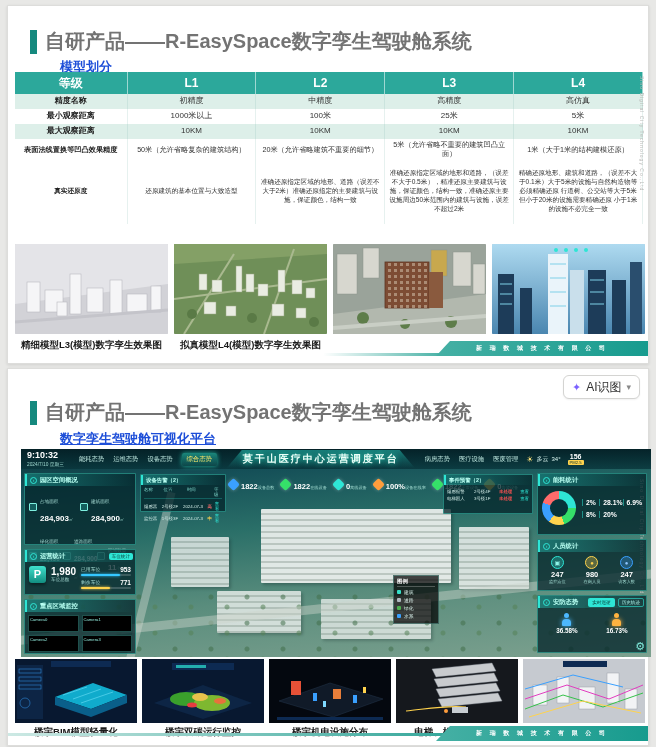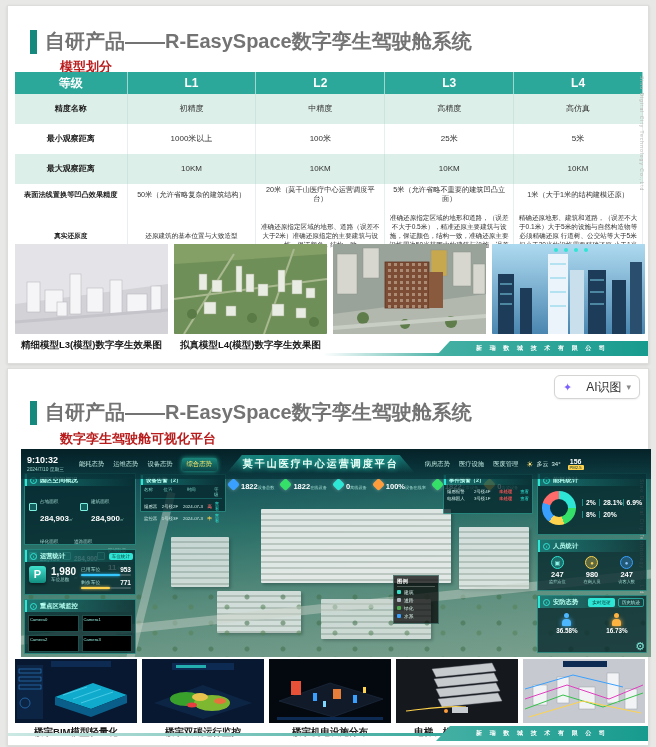--- a/index.html
+++ b/index.html
@@ -15,37 +15,37 @@
     background:#fff; border:1px solid #dddddb;
     box-shadow:0 1px 3px rgba(0,0,0,.10);
   }
   #slide1 { top:5px; height:359px; }
   #slide2 { top:368px; height:378px; }
 
   
   .title-row { position:absolute; left:22px; display:flex; align-items:center; }
   .title-bar { width:7px; height:24px; background:#15897e; margin-right:8px; }
   .main-title { font-size:20px; font-weight:bold; color:#737373; letter-spacing:0; white-space:nowrap; }
-  .subtitle { position:absolute; left:52px; font-size:13px; font-weight:bold; color:#b91c1c; }
+  .subtitle { position:absolute; left:52px; font-size:13px; font-weight:bold; color:#1d4ed8; }
 
   .side-note { position:absolute; right:3px; top:70px; writing-mode:vertical-rl;
     font-size:5px; color:#b9b9b7; letter-spacing:1px; }
 
   
   table.lvl { position:absolute; left:7px; top:66px; width:628px; border-collapse:collapse; table-layout:fixed; }
   table.lvl th { background:#2ca89b; color:#fff; font-size:12px; font-weight:bold; height:22px;
     border-right:1px solid rgba(255,255,255,.55); }
   table.lvl th:first-child { width:112px; }
   table.lvl td { font-size:8px; color:#333; text-align:center; padding:1px 3px;
     border-right:1px solid rgba(140,190,180,.22); vertical-align:middle; line-height:1.3; }
   table.lvl tr.tint td { background:#ddefe9; }
   table.lvl td.lbl { font-weight:bold; font-size:8px; color:#222; }
   table.lvl tr.tall td { font-size:6.6px; line-height:1.35; height:64px; padding:2px 4px; }
   table.lvl tr.r4 td { font-size:7.2px; height:18px; }
-  table.lvl tr.std td { height:30px; }
+  table.lvl tr.std td { height:15px; }
 
   
   .img-row { position:absolute; left:7px; top:238px; display:flex; gap:6px; }
   .img-row .thumb { width:153px; height:90px; border-radius:1px; overflow:hidden; background:#ccc; }
   .cap-row { position:absolute; left:7px; top:333px; display:flex; gap:6px; }
   .cap-row .cap { width:153px; text-align:center; font-size:9.5px; font-weight:bold; color:#1a1a1a; }
 
   
   .ribbon { position:absolute; right:0; bottom:7px; height:15px; width:212px;
     background:linear-gradient(90deg,#3fae a3,#1a9c90); background:linear-gradient(90deg,#45b0a4,#179b8e);
@@ -56,35 +56,35 @@
     background:linear-gradient(90deg,rgba(69,176,164,0),#45b0a4); border-radius:2px; }
   .bottom-line { position:absolute; left:0; bottom:9px; width:470px; height:3px;
     background:linear-gradient(90deg,#cde9e4,#2aa295); }
 
   
   .ai-btn { position:absolute; top:6px; right:8px; height:24px; padding:0 8px;
     background:#fff; border:1px solid #d4d4d2; border-radius:6px;
     display:flex; align-items:center; gap:5px; cursor:pointer;
     box-shadow:0 1px 2px rgba(0,0,0,.06); }
   .ai-spark { color:#7b61ff; font-size:11px; }
-  .ai-label { font-size:12px; color:#333;margin-left:9px; }
+  .ai-label { font-size:12px; color:#333; }
   .ai-chevron { font-size:9px; color:#888; }
 
   
   .dash { position:absolute; left:13px; top:80px; width:630px; height:208px; overflow:hidden;
     background:linear-gradient(175deg,#0c343a 0%,#155058 16%,#2a6f68 38%,#5a8d7d 66%,#7da18f 100%); }
   .bld { position:absolute; background:repeating-linear-gradient(180deg,#eef1ef 0 4px,#c6cdc8 4px 6px);
     box-shadow:2px 2px 3px rgba(20,40,40,.35); border-radius:1px; opacity:.92; }
   .green-speckle { position:absolute; left:0; top:140px; width:100%; height:70px;
     background-image:radial-gradient(circle at 10px 8px,#43704c 2px,transparent 3px),
       radial-gradient(circle at 26px 18px,#558257 2px,transparent 3px);
     background-size:36px 26px; opacity:.55; }
   .road { position:absolute; background:rgba(205,212,205,.45); }
 
-  .dash-header { position:absolute; left:0; top:0; width:100%; height:30px; z-index:5;
+  .dash-header { position:absolute; left:0; top:0; width:100%; height:20px; z-index:5;
     background:linear-gradient(180deg,rgba(4,32,38,.95),rgba(8,52,58,.78));
     display:flex; align-items:center; }
   .clock { margin-left:6px; width:52px; }
   .clock .t { font-size:9px; font-weight:bold; color:#fff; line-height:1; }
   .clock .d { font-size:4.8px; color:#9fd8cf; margin-top:1px; }
   .nav-group { display:flex; gap:9px; align-items:center; }
   .nav-item { font-size:6.3px; color:#bfe8e0; cursor:pointer; white-space:nowrap; }
   .nav-item.active { color:#ffe96b; background:linear-gradient(180deg,rgba(46,230,200,.5),rgba(46,230,200,.1));
     padding:2px 5px; border-radius:2px; box-shadow:0 0 5px rgba(46,230,200,.7); }
   .dash-title { margin:0 10px; padding:2px 16px; font-size:10px; font-weight:bold; color:#eafff8;
@@ -233,21 +233,21 @@
     <tr class="tint std">
       <td class="lbl">最大观察距离</td>
       <td>10KM</td>
       <td>10KM</td>
       <td>10KM</td>
       <td>10KM</td>
     </tr>
     <tr class="r4">
       <td class="lbl">表面法线置换等凹凸效果精度</td>
       <td>50米（允许省略复杂的建筑结构）</td>
-      <td>20米（莫干山医疗中心运营调度平台）</td>
+      <td>20米（允许省略建筑不重要的细节）</td>
       <td>5米（允许省略不重要的建筑凹凸立面）</td>
       <td>1米（大于1米的结构建模还原）</td>
     </tr>
     <tr class="tall">
       <td class="lbl">真实还原度</td>
       <td>还原建筑的基本位置与大致造型</td>
       <td>准确还原指定区域的地形、道路（误差不大于2米）准确还原指定的主要建筑与设施，保证颜色，结构一致</td>
       <td>准确还原指定区域的地形和道路，（误差不大于0.5米），精准还原主要建筑与设施，保证颜色，结构一致，准确还原主要设施周边50米范围内的建筑与设施，误差不超过2米</td>
       <td>精确还原地形、建筑和道路，（误差不大于0.1米）大于5米的设施与自然构造物等必须精确还原 行道树、公交站等大于5米但小于20米的设施需要精确还原 小于1米的设施不必完全一致</td>
     </tr>
@@ -376,21 +376,21 @@
   <div class="ai-btn">
     <span class="ai-spark">✦</span>
     <span class="ai-label">AI识图</span>
     <span class="ai-chevron">▾</span>
   </div>
 
   <div class="title-row" style="top:30px;">
     <div class="title-bar"></div>
     <div class="main-title">自研产品——R-EasySpace数字孪生驾驶舱系统</div>
   </div>
-  <div class="subtitle" style="top:61px;">数字孪生驾驶舱可视化平台</div>
+  <div class="subtitle" style="top:61px;text-decoration:underline;">数字孪生驾驶舱可视化平台</div>
 
   <div class="dash">
 
     <div class="bld" style="left:240px;top:60px;width:190px;height:74px;"></div>
     <div class="bld" style="left:150px;top:88px;width:58px;height:50px;opacity:.8;"></div>
     <div class="bld" style="left:438px;top:78px;width:70px;height:62px;opacity:.85;"></div>
     <div class="bld" style="left:196px;top:142px;width:84px;height:42px;opacity:.8;"></div>
     <div class="bld" style="left:300px;top:150px;width:110px;height:40px;opacity:.75;"></div>
     <div class="green-speckle"></div>
     <div class="road" style="left:-30px;top:152px;width:720px;height:9px;transform:rotate(-6deg);"></div>

